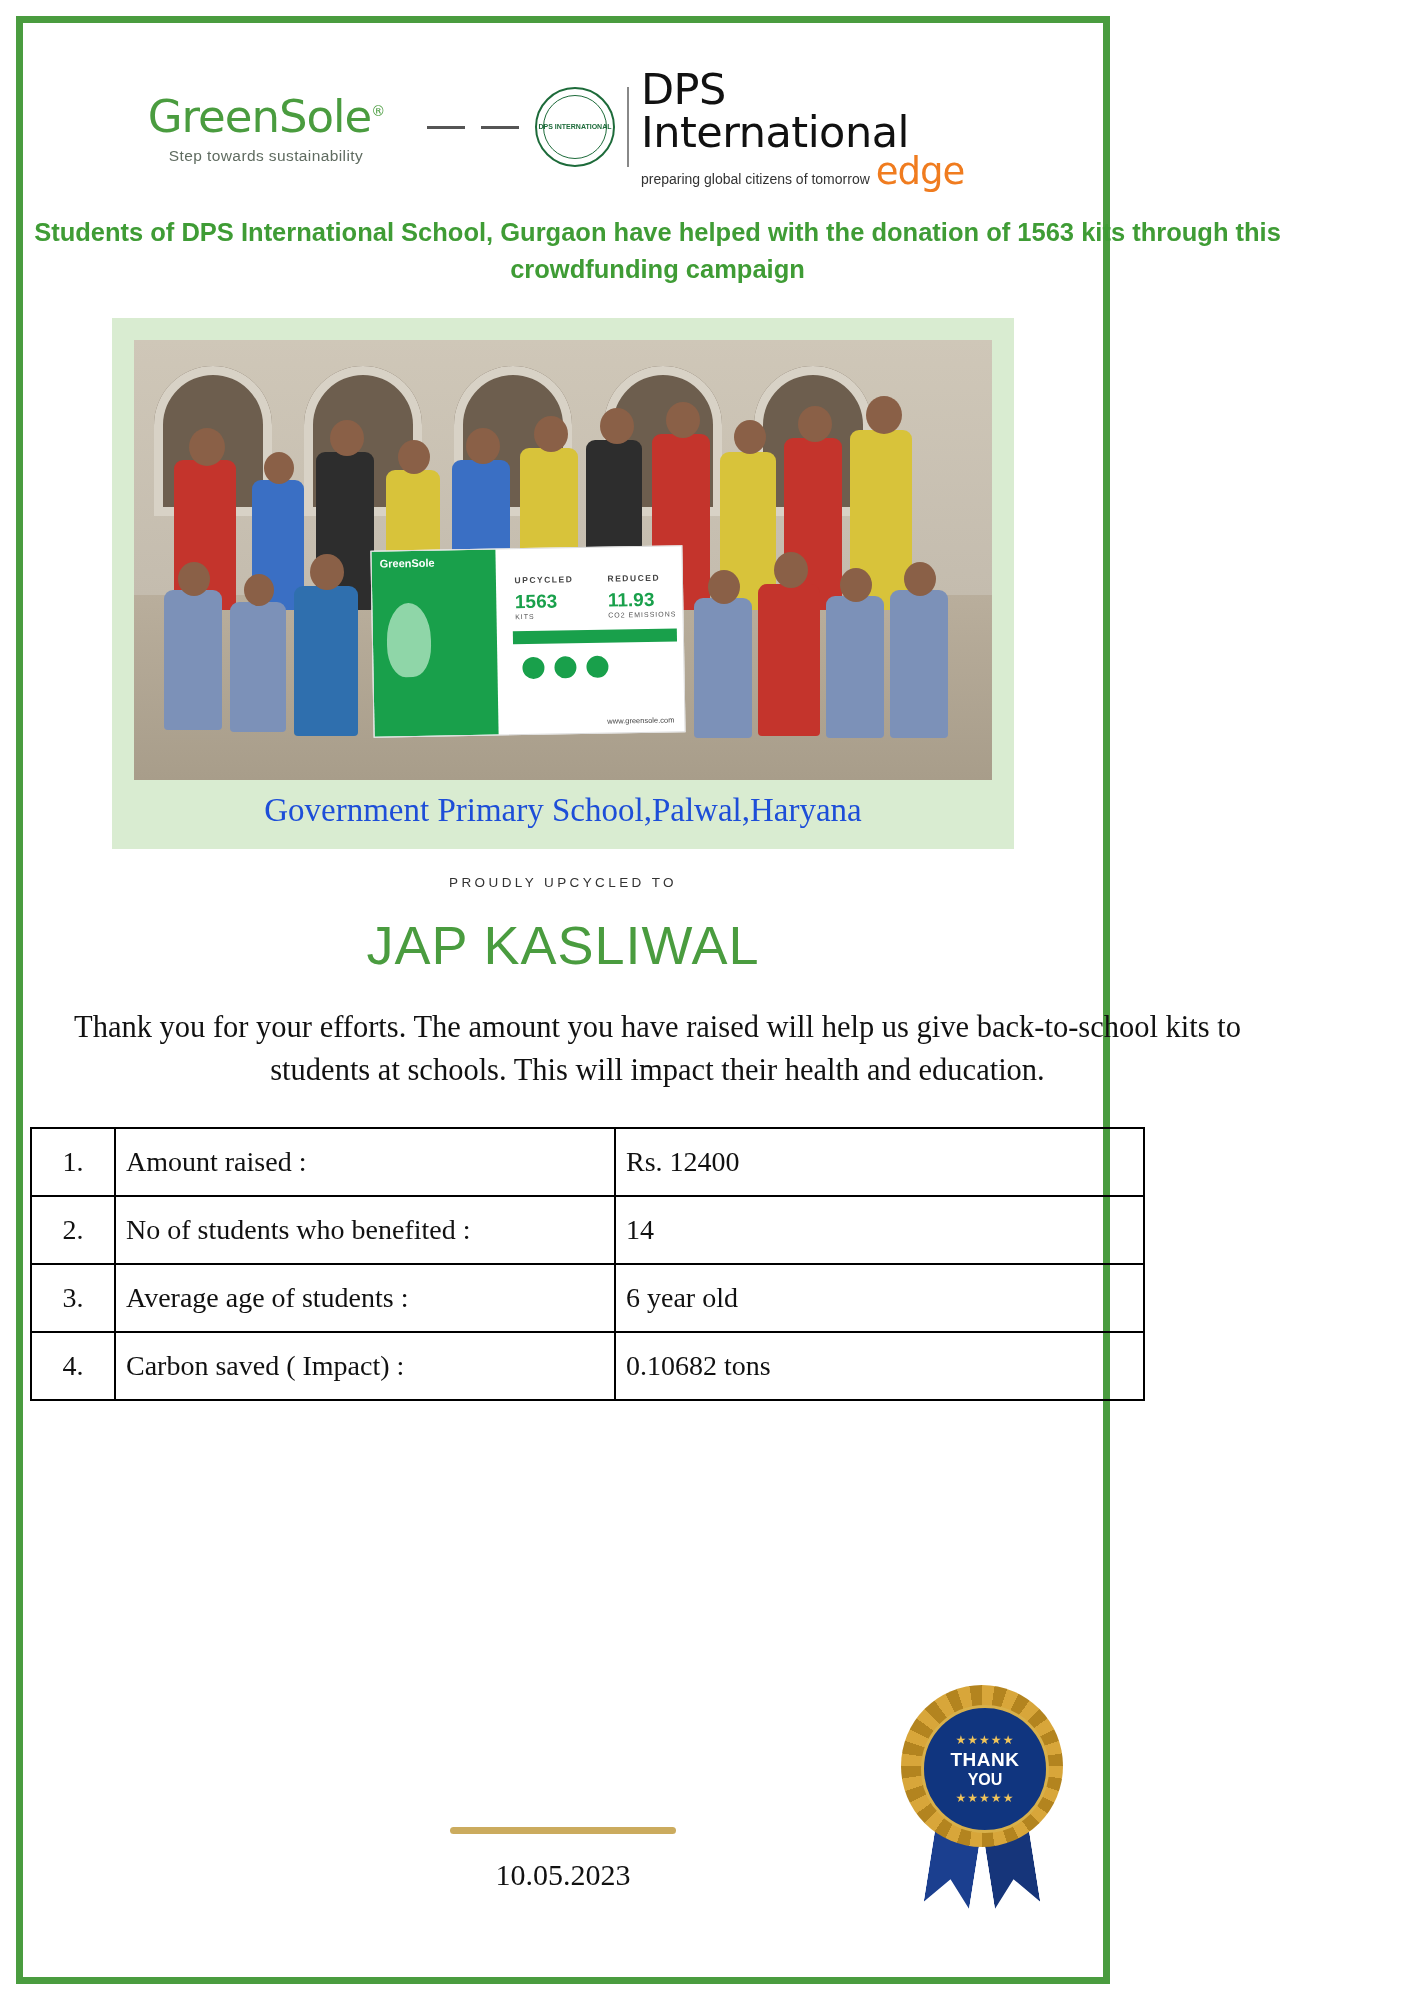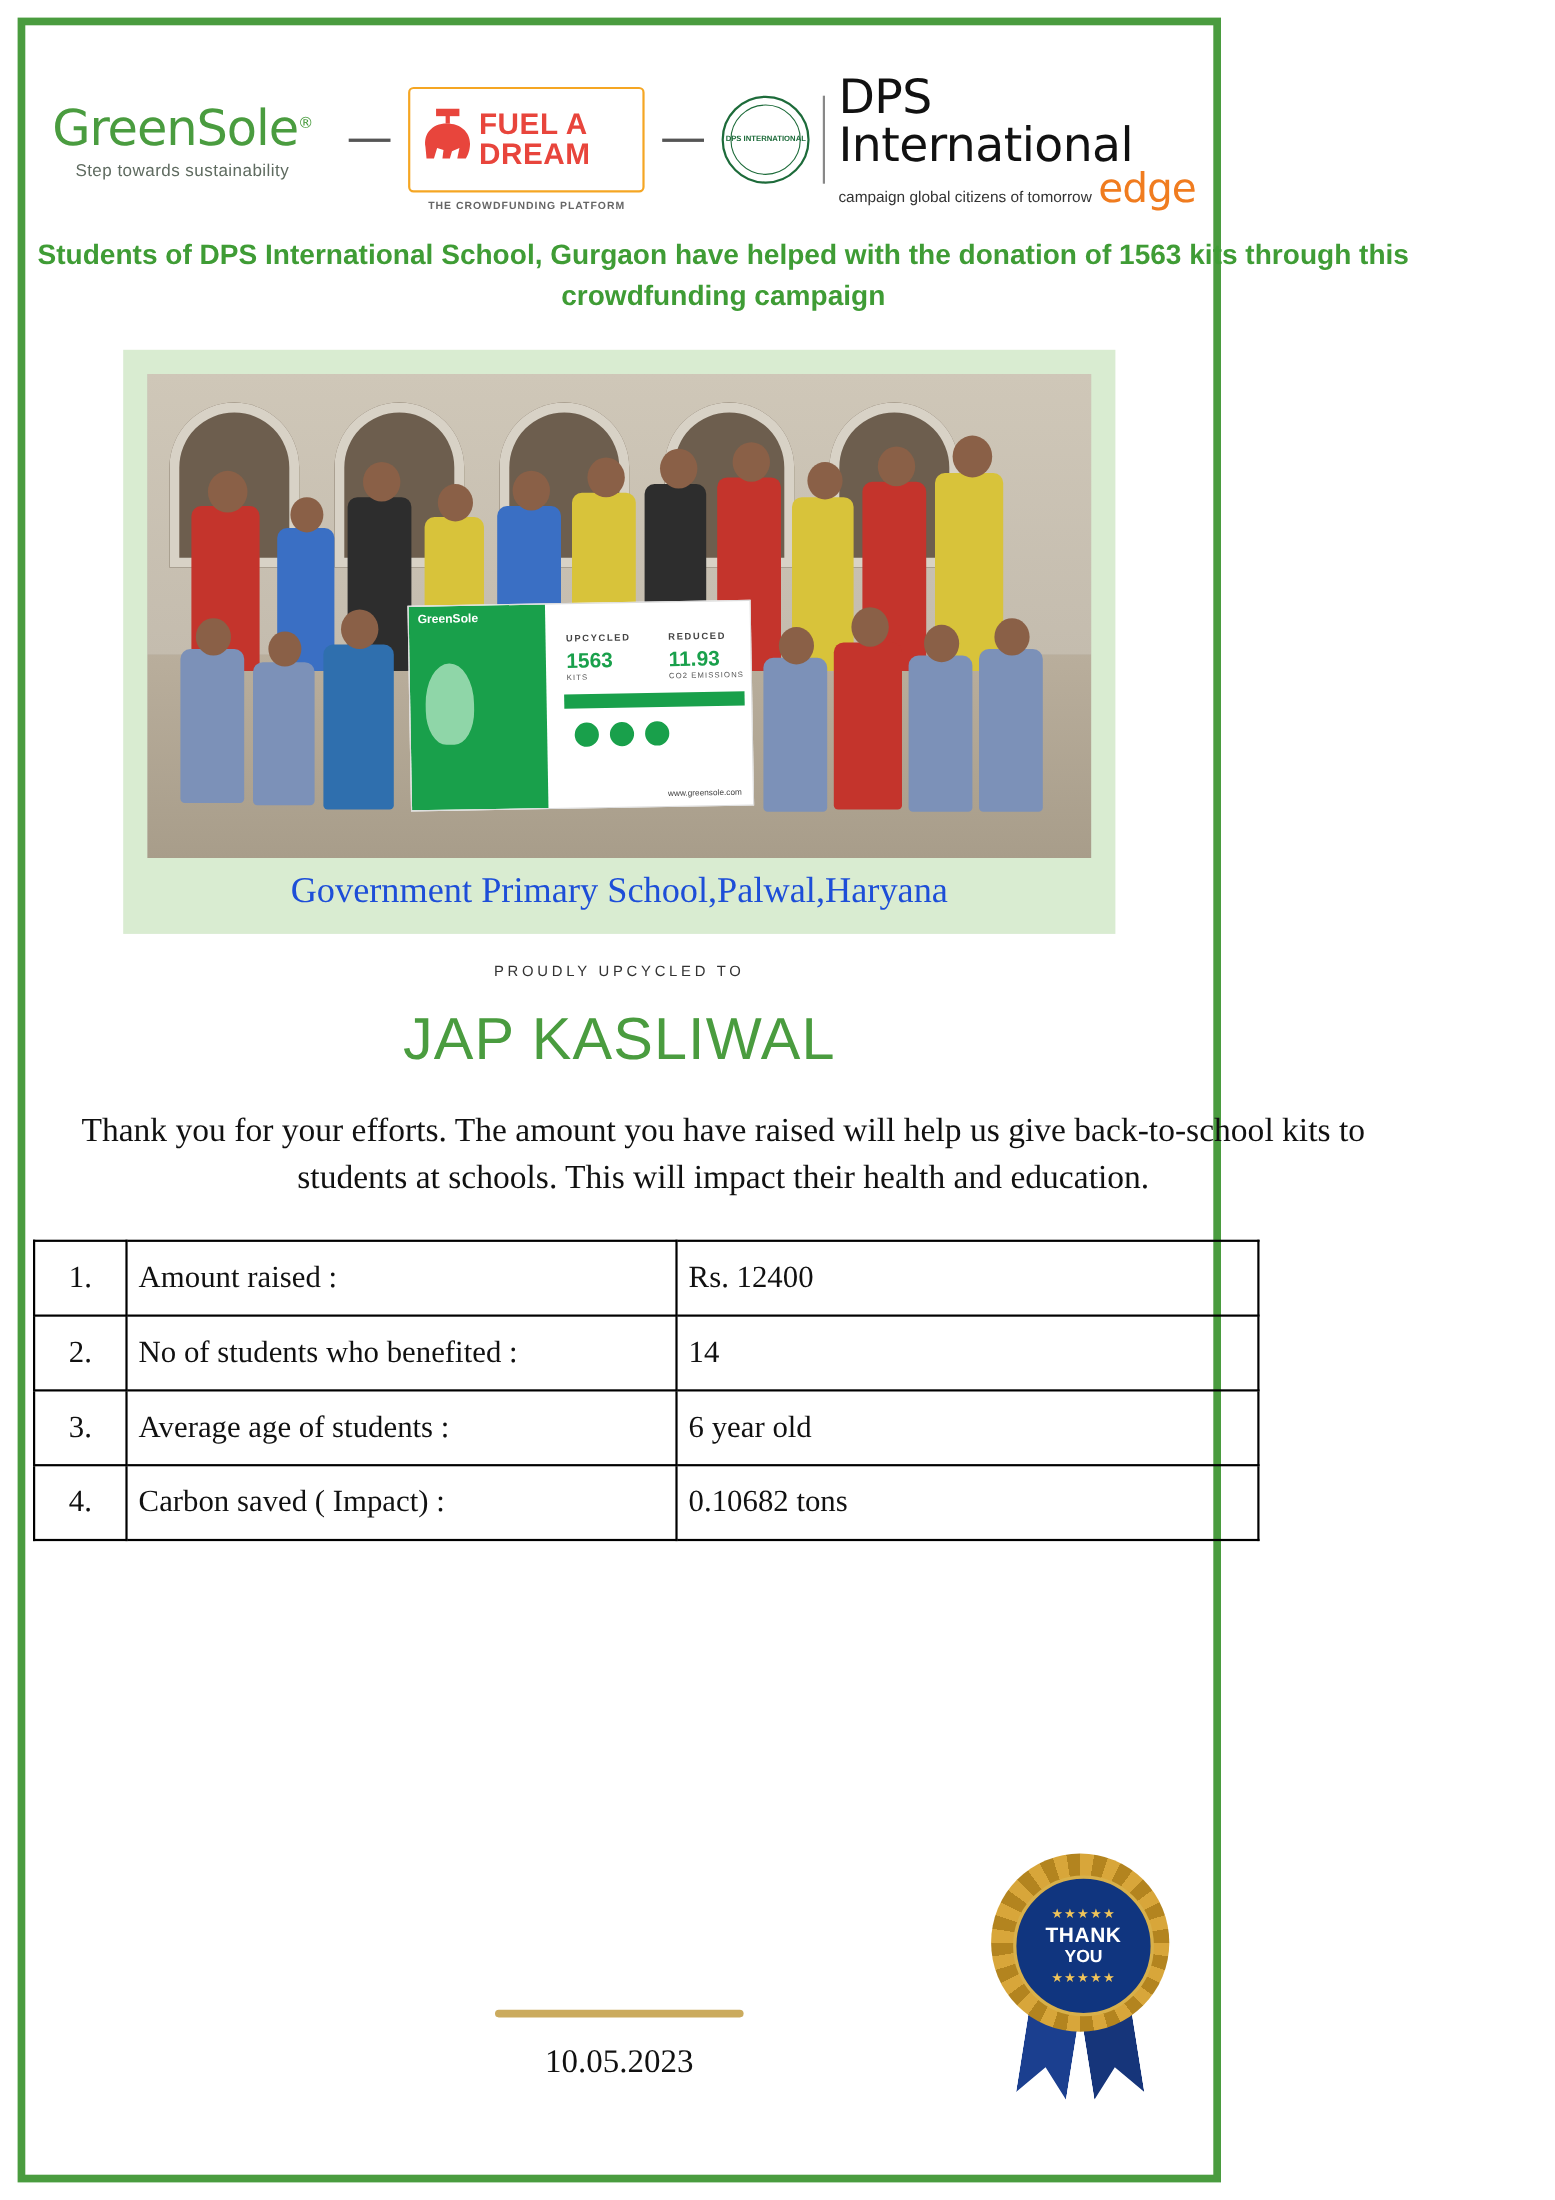--- a/index.html
+++ b/index.html
@@ -500,44 +500,32 @@
 
     <div class="logo-row">
 
       <div class="logo-greensole">
         <div class="gs-word"><span>GreenSole</span><sup>®</sup></div>
         <div class="gs-tag">Step towards sustainability</div>
       </div>
 
       <div class="dash"></div>
 
-      <div class="logo-fad">
-        <svg class="fad-elephant" viewBox="0 0 60 56">
-          <path d="M8 40c-2-12 6-22 20-22 13 0 22 8 22 19 0 6-2 11-4 14h-8l2-10-7 3-2 7h-7l1-8-6-2-3 10H9z" fill="#e8453c"></path>
-          <rect x="18" y="4" width="22" height="7" fill="#e8453c"></rect>
-          <rect x="27" y="10" width="4" height="8" fill="#e8453c"></rect>
-        </svg>
-        <div class="fad-text">
-          <div class="fad-l1">FUEL A</div>
-          <div class="fad-l2">DREAM</div>
-        </div>
-        <div class="fad-sub">THE CROWDFUNDING PLATFORM</div>
-      </div>
 
       <div class="dash"></div>
 
       <div class="logo-dps">
         <div class="dps-seal">
           <div class="dps-seal-inner">DPS INTERNATIONAL</div>
         </div>
         <div class="dps-divider"></div>
         <div class="dps-text">
           <div class="dps-l1">DPS International</div>
           <div class="dps-l2">
-            <span class="dps-l2-text">campaign global citizens of tomorrow</span>
+            <span class="dps-l2-text">preparing global citizens of tomorrow</span>
             <span class="dps-edge">edge</span>
           </div>
         </div>
       </div>
     </div>
 
     <div class="headline">Students of DPS International School, Gurgaon have helped with the donation of 1563 kits through this crowdfunding campaign</div>
 
     <div class="photo-panel">
       <div class="photo">

